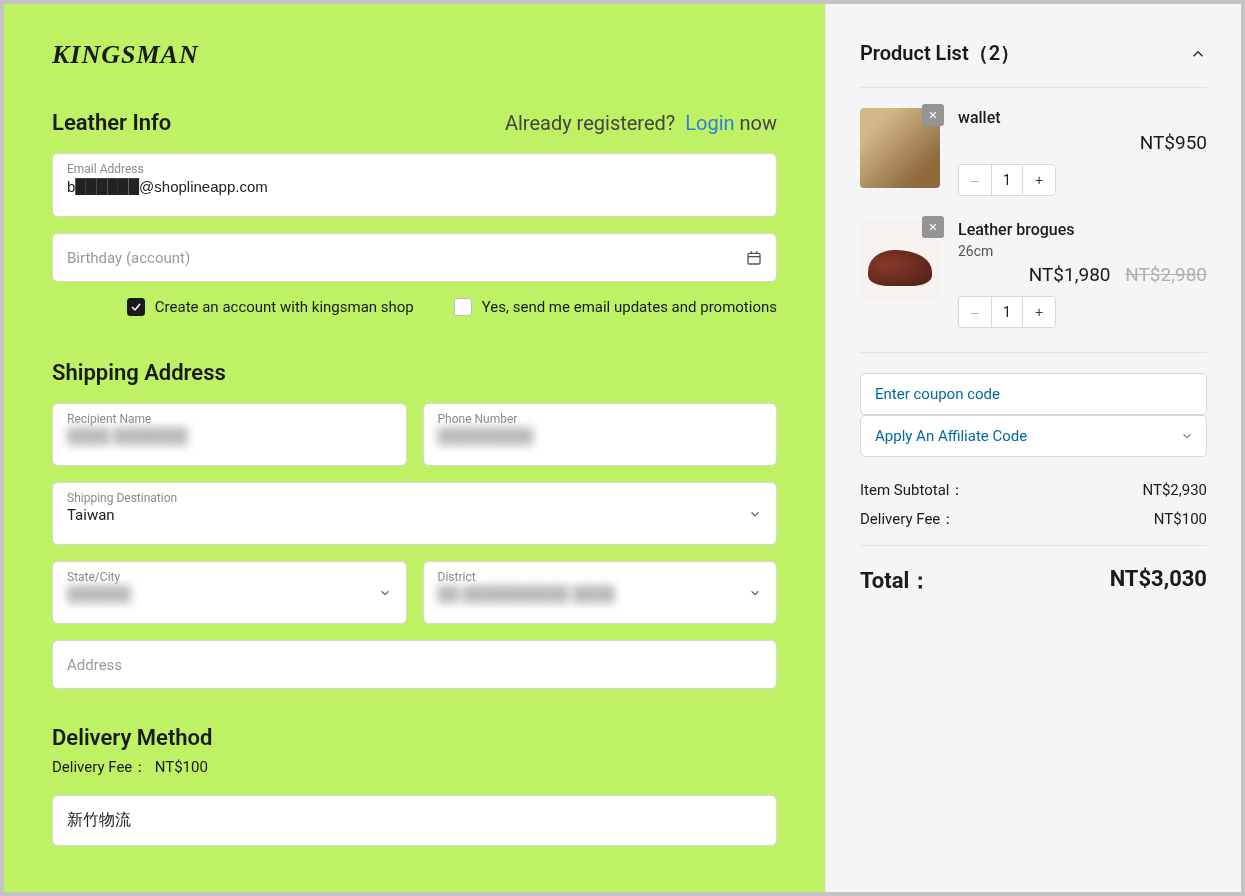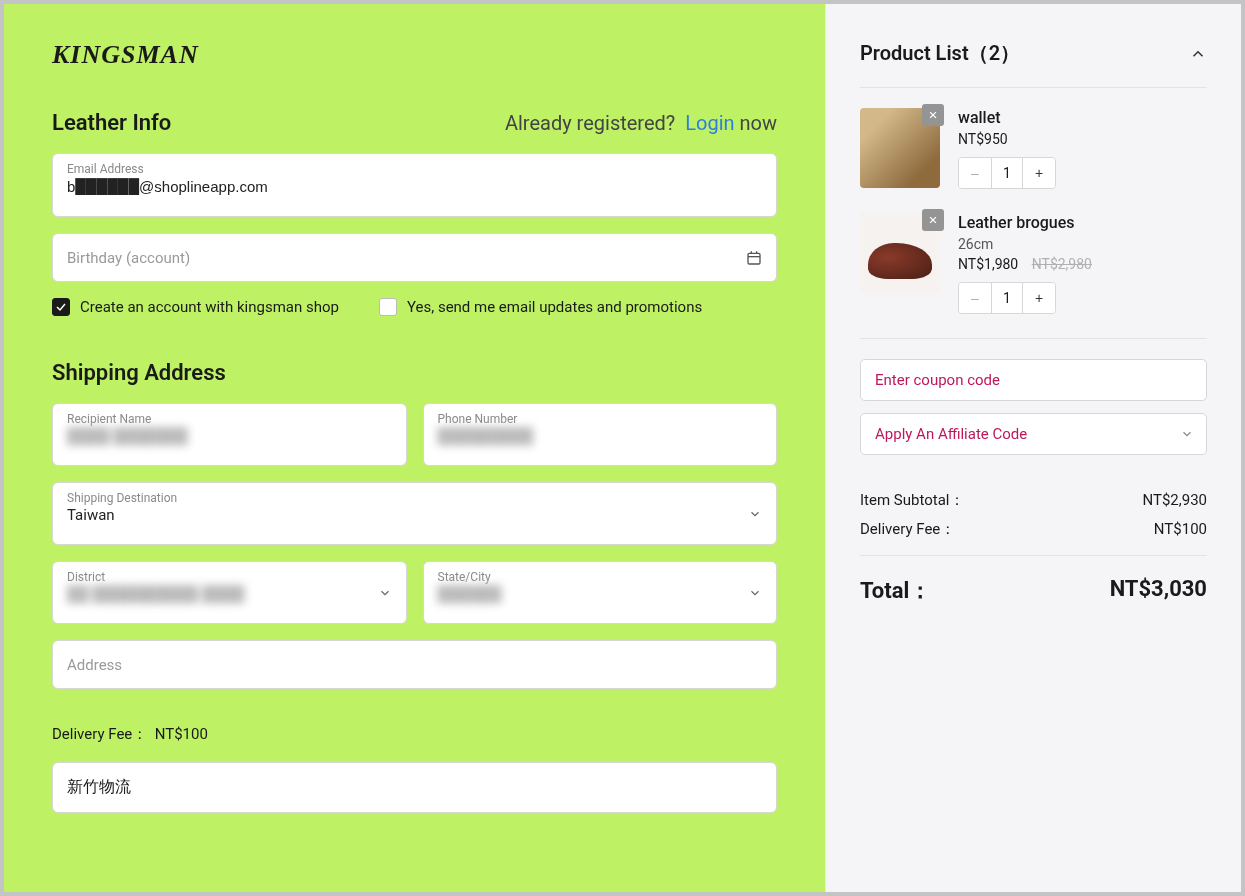--- a/index.html
+++ b/index.html
@@ -81,20 +81,21 @@
     right: 14px;
     top: 50%;
     transform: translateY(-50%);
     color: #666;
   }
   .checkbox-row {
     display: flex;
     gap: 40px;
     margin-bottom: 44px;
     margin-top: 6px;
+    justify-content: flex-end;
   }
   .checkbox-item {
     display: flex;
     align-items: center;
     gap: 10px;
     font-size: 15px;
     cursor: pointer;
   }
   .checkbox {
     width: 18px;
@@ -144,21 +145,21 @@
     background: #949494;
     color: #fff;
     font-size: 14px;
     display: flex; align-items: center; justify-content: center;
     border-radius: 3px;
     cursor: pointer;
   }
   .cart-info { flex: 1; }
   .cart-name { font-size: 16px; font-weight: 500; margin-bottom: 4px; }
   .cart-variant { font-size: 14px; color: #555; margin-bottom: 4px; }
-  .cart-price { font-size: 14px; margin-bottom: 10px; }
+  .cart-price { font-size: 19px; margin-bottom: 10px; text-align: right; }
   .cart-price .old { color: #b0b0b0; text-decoration: line-through; margin-left: 10px; }
   .qty {
     display: inline-flex;
     border: 1px solid #d7d7d7;
     border-radius: 4px;
     overflow: hidden;
   }
   .qty button, .qty span {
     width: 32px; height: 30px;
     display: flex; align-items: center; justify-content: center;
@@ -168,22 +169,21 @@
   }
   .qty button { cursor: pointer; color: #b0b0b0; }
   .qty button.plus { color: #333; }
   .qty span { border-left: 1px solid #d7d7d7; border-right: 1px solid #d7d7d7; }
   .sidebar .divider { border-top: 1px solid #e3e3e3; margin: 16px 0 20px; }
   .sidebar-field {
     border: 1px solid #d7d7d7;
     border-radius: 5px;
     padding: 11px 14px;
     font-size: 15px;
-    color: #be185d;
-    margin-bottom: 12px;
+    color: #0369a1;
     background: #fff;
     position: relative;
     cursor: text;
   }
   .totals-row {
     display: flex;
     justify-content: space-between;
     font-size: 15px;
     margin-bottom: 10px;
   }
@@ -275,45 +275,46 @@
         <div class="field-value">Taiwan</div>
         <span class="right-icon">
           <svg width="14" height="14" viewBox="0 0 24 24" fill="none" stroke="#666" stroke-width="2">
               <polyline points="6 9 12 15 18 9"></polyline>
             </svg>
         </span>
       </div>
 
       <div class="row2">
         <div class="field">
+          <div class="field-label">State/City</div>
+          <div class="field-value blur">██████</div>
+          <span class="right-icon">
+            <svg width="14" height="14" viewBox="0 0 24 24" fill="none" stroke="#666" stroke-width="2">
+                <polyline points="6 9 12 15 18 9"></polyline>
+              </svg>
+          </span>
+        </div>
+        <div class="field">
           <div class="field-label">District</div>
           <div class="field-value blur">██ ██████████ ████</div>
           <span class="right-icon">
             <svg width="14" height="14" viewBox="0 0 24 24" fill="none" stroke="#666" stroke-width="2">
                 <polyline points="6 9 12 15 18 9"></polyline>
               </svg>
           </span>
         </div>
-        <div class="field">
-          <div class="field-label">State/City</div>
-          <div class="field-value blur">██████</div>
-          <span class="right-icon">
-            <svg width="14" height="14" viewBox="0 0 24 24" fill="none" stroke="#666" stroke-width="2">
-                <polyline points="6 9 12 15 18 9"></polyline>
-              </svg>
-          </span>
-        </div>
       </div>
 
       <div class="field single">
         <span class="field-placeholder" style="padding:0">Address</span>
       </div>
     </div>
 
     <div class="section">
+      <h2>Delivery Method</h2>
       <div class="sub-line">
         <span>Delivery Fee：</span>
         &nbsp;<span>NT$100</span>
       </div>
       <div class="field single">
         <span>新竹物流</span>
       </div>
     </div>
   </div>
 

